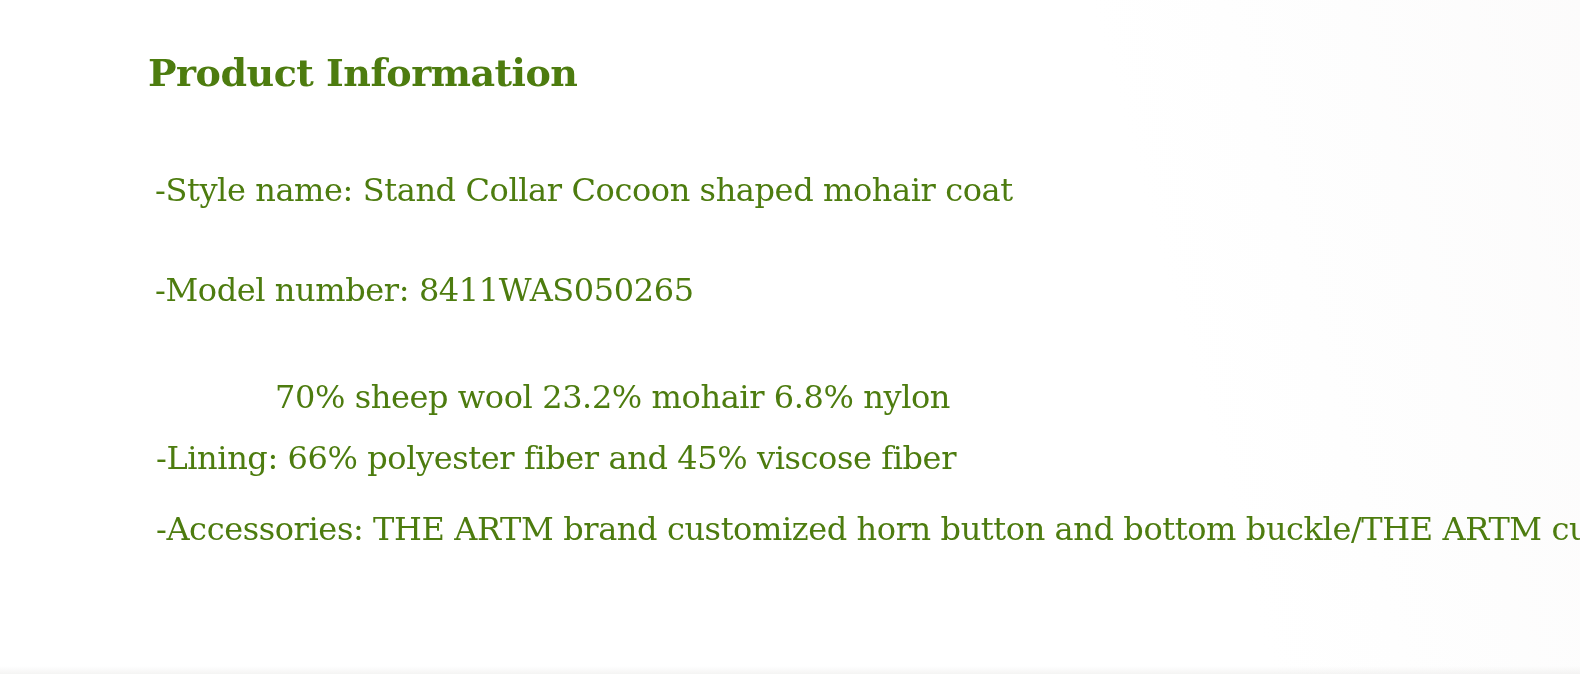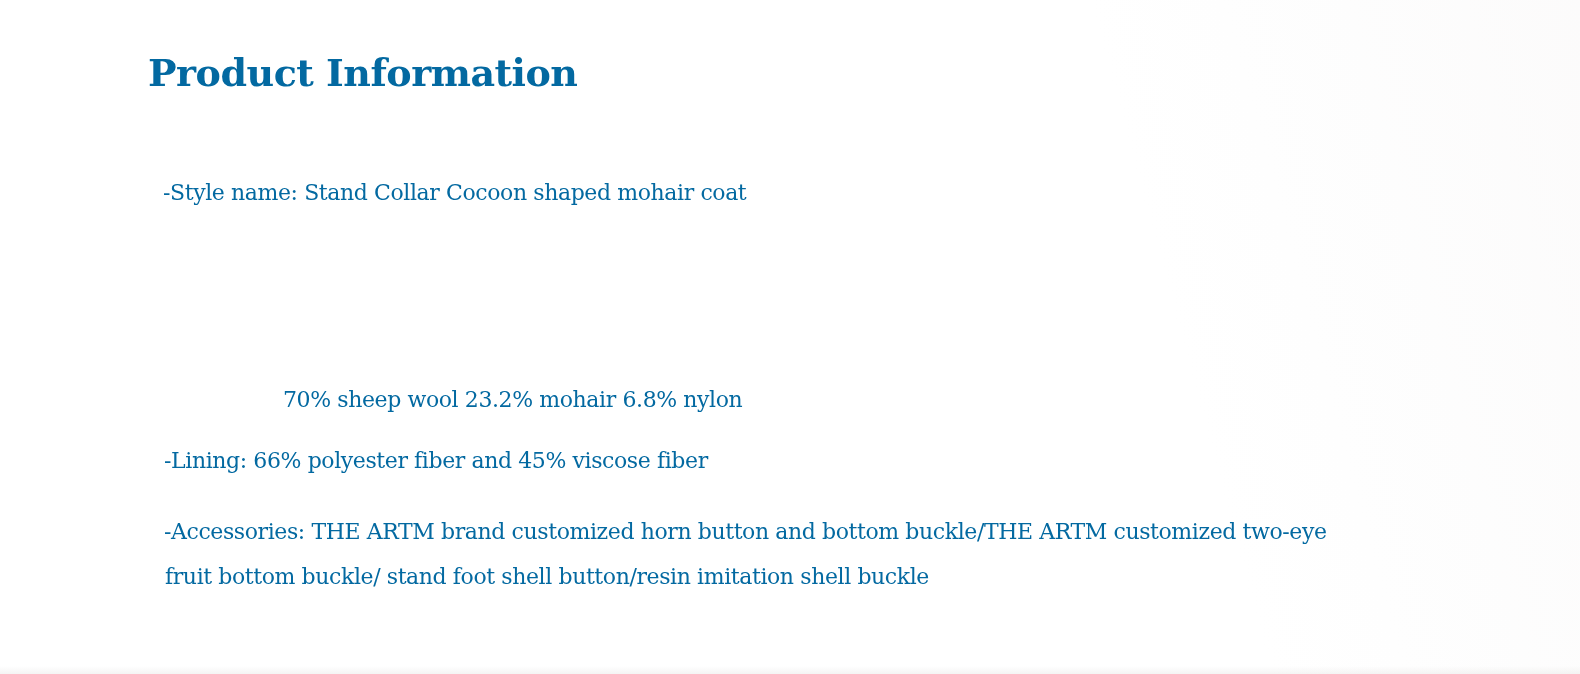--- a/index.html
+++ b/index.html
@@ -7,21 +7,21 @@
     padding: 0;
     background: #ffffff;
   }
   .page {
     position: relative;
     width: 1580px;
     height: 674px;
     background: #ffffff;
     overflow: hidden;
     font-family: "DejaVu Serif", "Liberation Serif", serif;
-    color: #0369a1;
+    color: #4d7c0f;
   }
   
   .tone-artifact-right {
     position: absolute;
     top: 0;
     right: 0;
     width: 520px;
     height: 674px;
     background: linear-gradient(255deg, #fbfafa 0%, #fdfdfd 40%, rgba(255,255,255,0) 70%);
     opacity: 0.8;
@@ -42,22 +42,22 @@
     top: 54px;
     margin: 0;
     font-size: 38px;
     font-weight: 600;
     line-height: 1;
     letter-spacing: -0.5px;
     white-space: nowrap;
   }
   .line {
     position: absolute;
-    margin: 16px;
-    font-size: 22px;
+    margin: 8px;
+    font-size: 32px;
     font-weight: 500;
     line-height: 1;
     letter-spacing: -0.4px;
     white-space: nowrap;
   }
   .l-style   { left: 147px; top: 166px; }
   .l-model   { left: 147px; top: 266px; }
   .l-fabric  { left: 150px; top: 339px; }
   .l-wool    { left: 267px; top: 373px; }
   .l-lining  { left: 148px; top: 434px; }
@@ -68,22 +68,22 @@
 <body>
 
 <div class="page">
   <div class="tone-artifact-right"></div>
   <div class="tone-artifact-bottom"></div>
 
   <h1 class="title">Product Information</h1>
 
   <p class="line l-style">-Style name: Stand Collar Cocoon shaped mohair coat</p>
 
+  <p class="line l-model">-Model number: 8411WAS050265</p>
 
 
   <p class="line l-wool">70% sheep wool 23.2% mohair 6.8% nylon</p>
 
   <p class="line l-lining">-Lining: 66% polyester fiber and 45% viscose fiber</p>
 
   <p class="line l-acc1">-Accessories: THE ARTM brand customized horn button and bottom buckle/THE ARTM customized two-eye</p>
 
-  <p class="line l-acc2">fruit bottom buckle/ stand foot shell button/resin imitation shell buckle</p>
 </div>
 
 </body></html>

